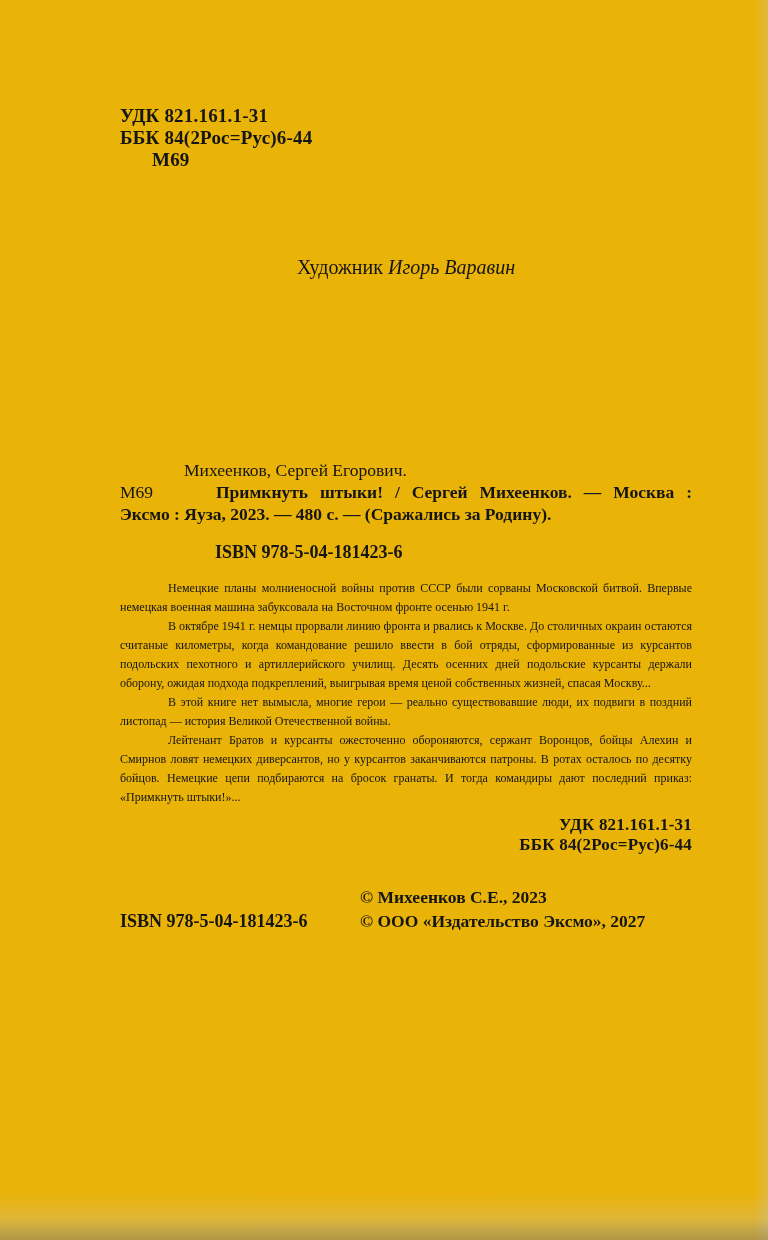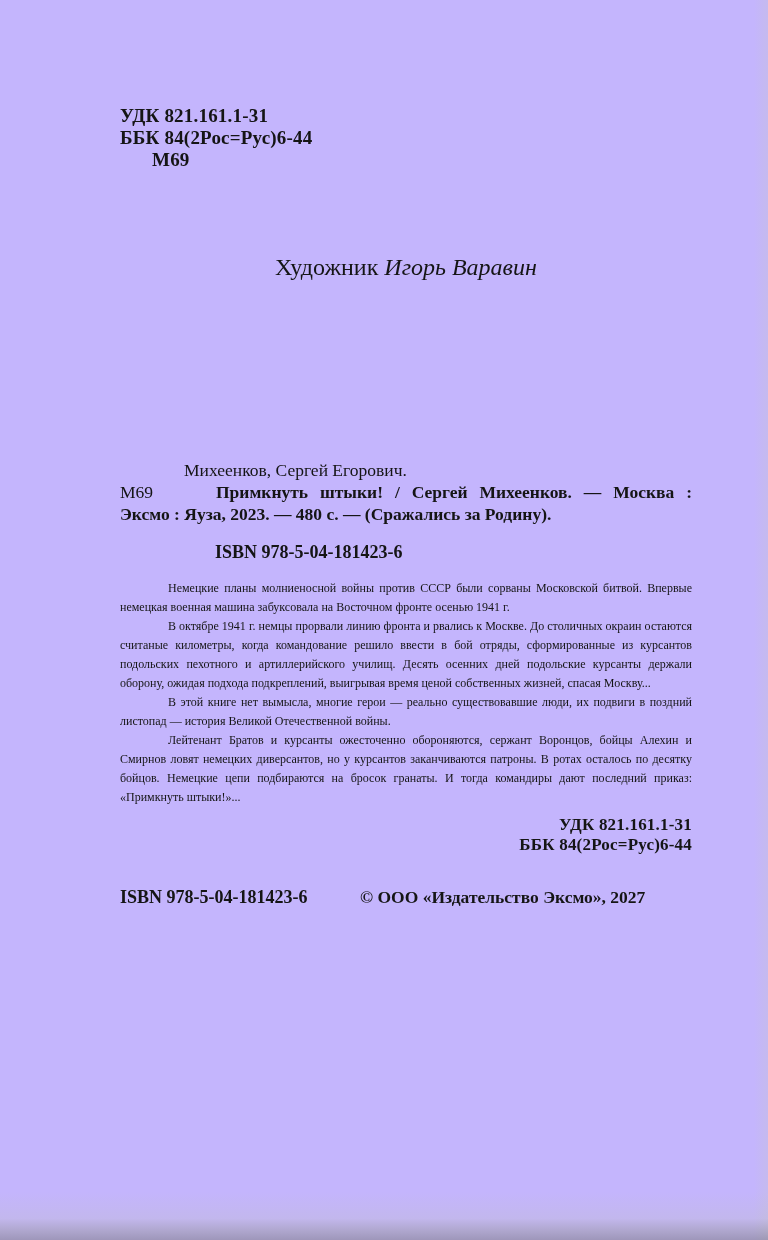--- a/index.html
+++ b/index.html
@@ -9,21 +9,21 @@
     height: 1240px;
     background: #ffffff;
     overflow: hidden;
     font-family: "Liberation Serif", "DejaVu Serif", serif;
     color: #151515;
   }
   .page {
     position: relative;
     width: 768px;
     height: 1240px;
-    background: #c4b5fd;
+    background: #eab308;
   }
   .column {
     position: absolute;
     left: 120px;
     top: 105px;
     width: 572px;
   }
   
   .top-codes {
     font-weight: bold;
@@ -31,21 +31,21 @@
     line-height: 22px;
     letter-spacing: 0.2px;
   }
   .top-codes .m69 {
     padding-left: 32px;
   }
   
   .artist {
     margin-top: 84px;
     text-align: center;
-    font-size: 24px;
+    font-size: 20px;
     line-height: 24px;
   }
   .artist .i {
     font-style: italic;
   }
   
   .card {
     margin-top: 180px;
     font-size: 17.5px;
     line-height: 22px;
@@ -167,20 +167,21 @@
       <p>Лейтенант Братов и курсанты ожесточенно обороняются, сержант Воронцов, бойцы Алехин и Смирнов ловят немецких диверсантов, но у курсантов заканчиваются патроны. В ротах осталось по десятку бойцов. Немецкие цепи подбираются на бросок гранаты. И тогда командиры дают последний приказ: «Примкнуть штыки!»...</p>
     </div>
 
     <div class="codes-bottom">
       <div>УДК 821.161.1-31</div>
       <div>ББК 84(2Рос=Рус)6-44</div>
     </div>
 
     <div class="copyright-wrap">
       <div class="copyright">
+        <div>© Михеенков С.Е., 2023</div>
         <div>© ООО «Издательство Эксмо», 2027</div>
       </div>
       <div class="isbn-bottom">ISBN 978-5-04-181423-6</div>
     </div>
 
   </div>
 
   <div class="page-edge-right"></div>
   <div class="page-edge-shadow"></div>
 </div>

